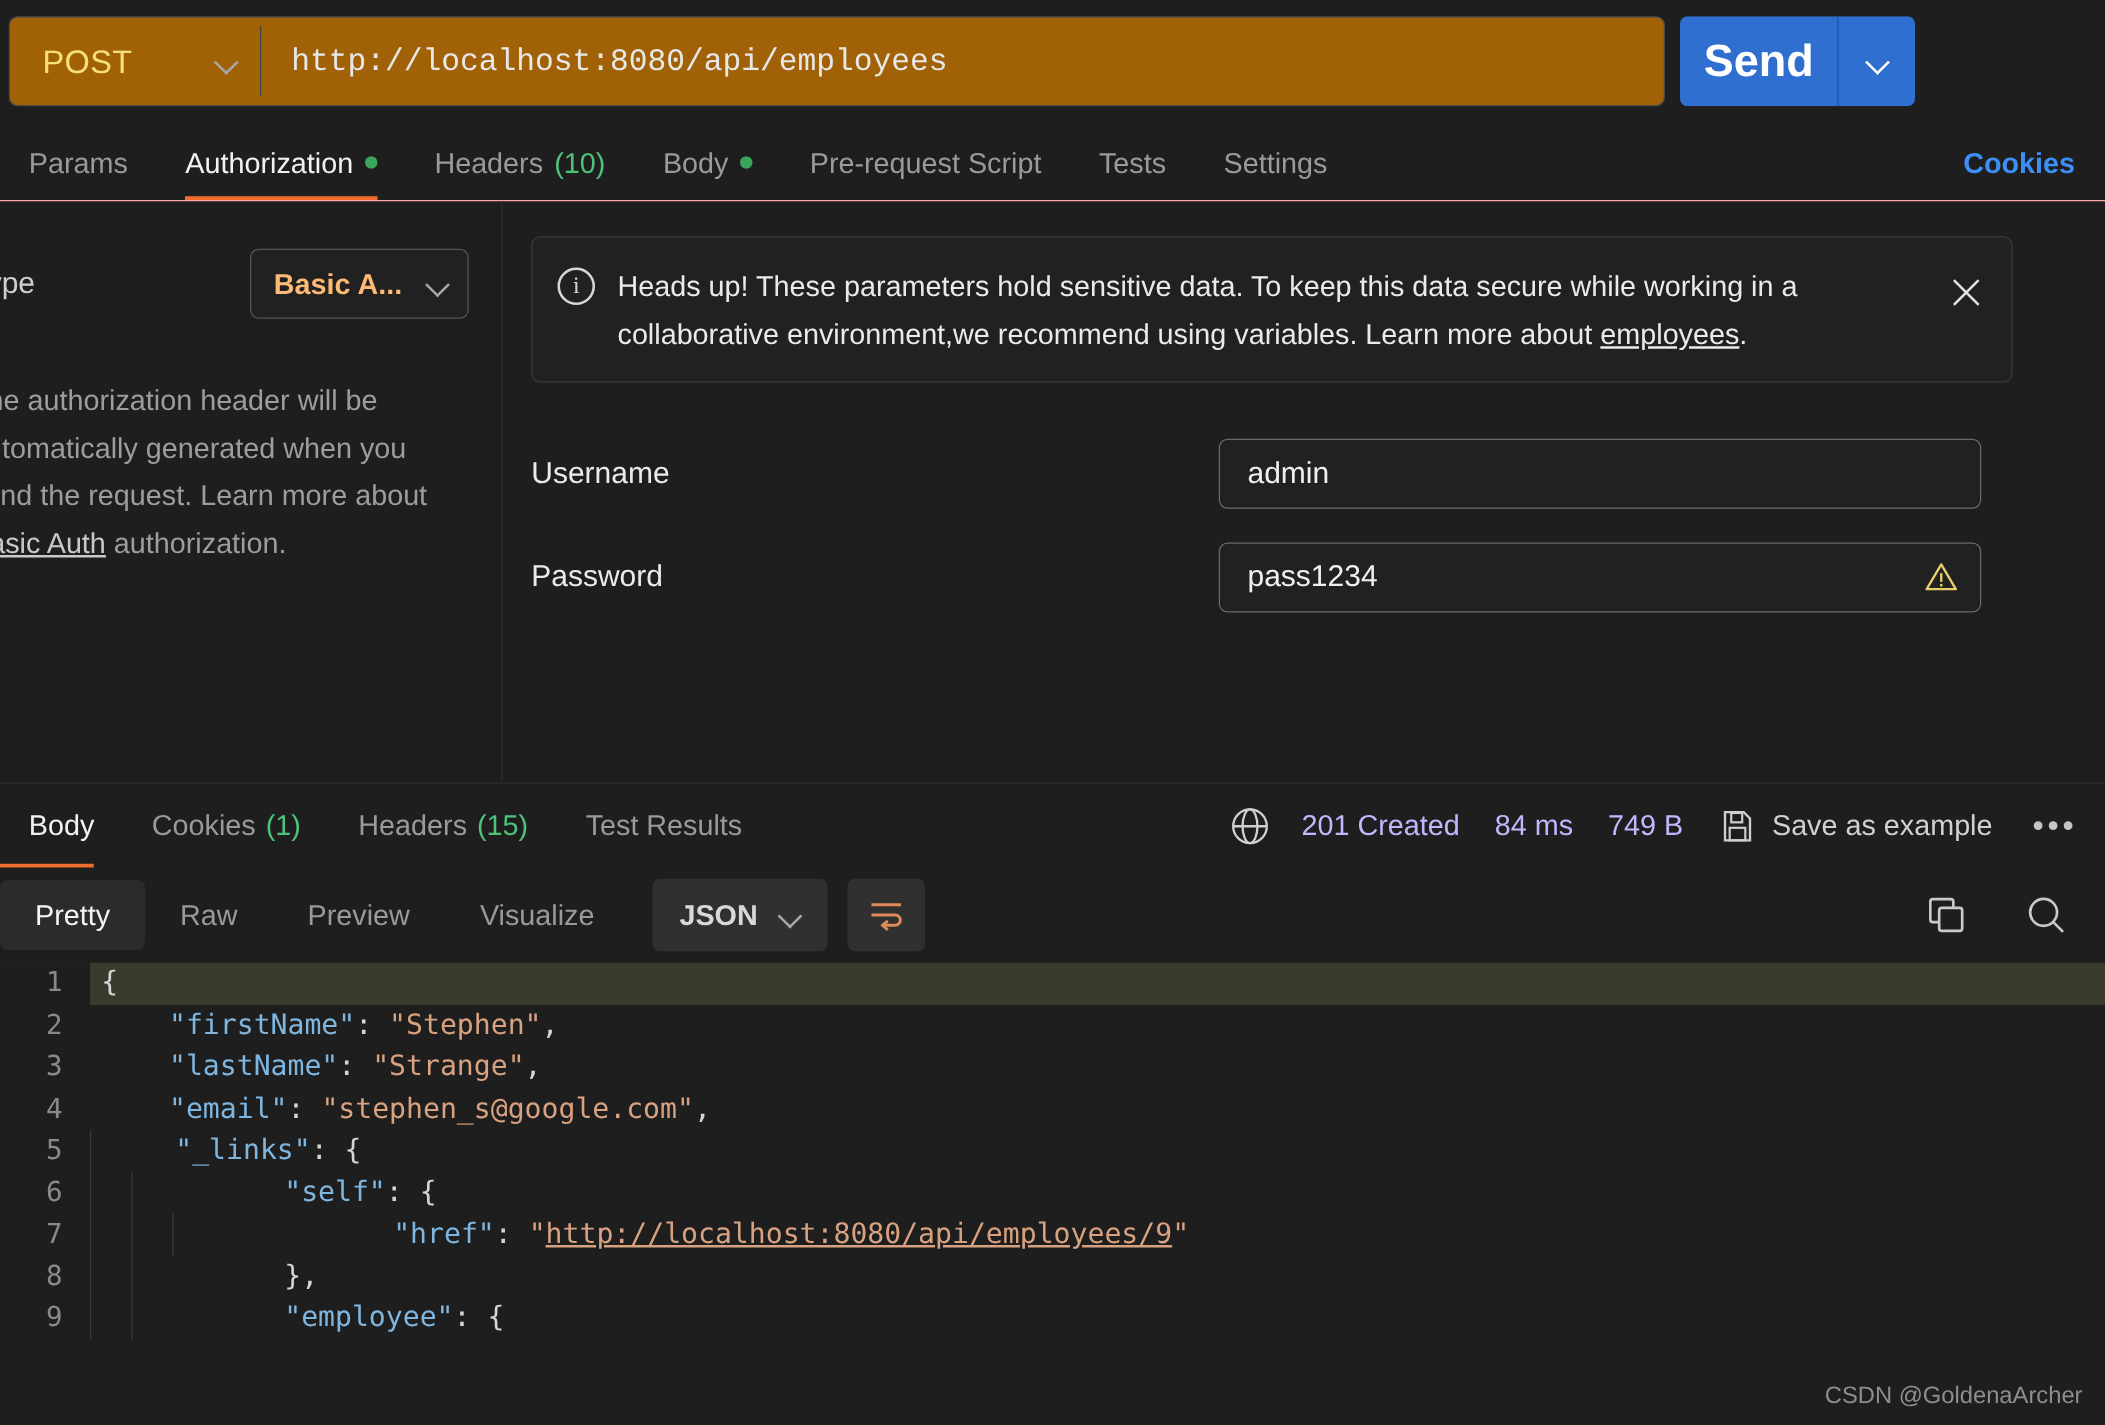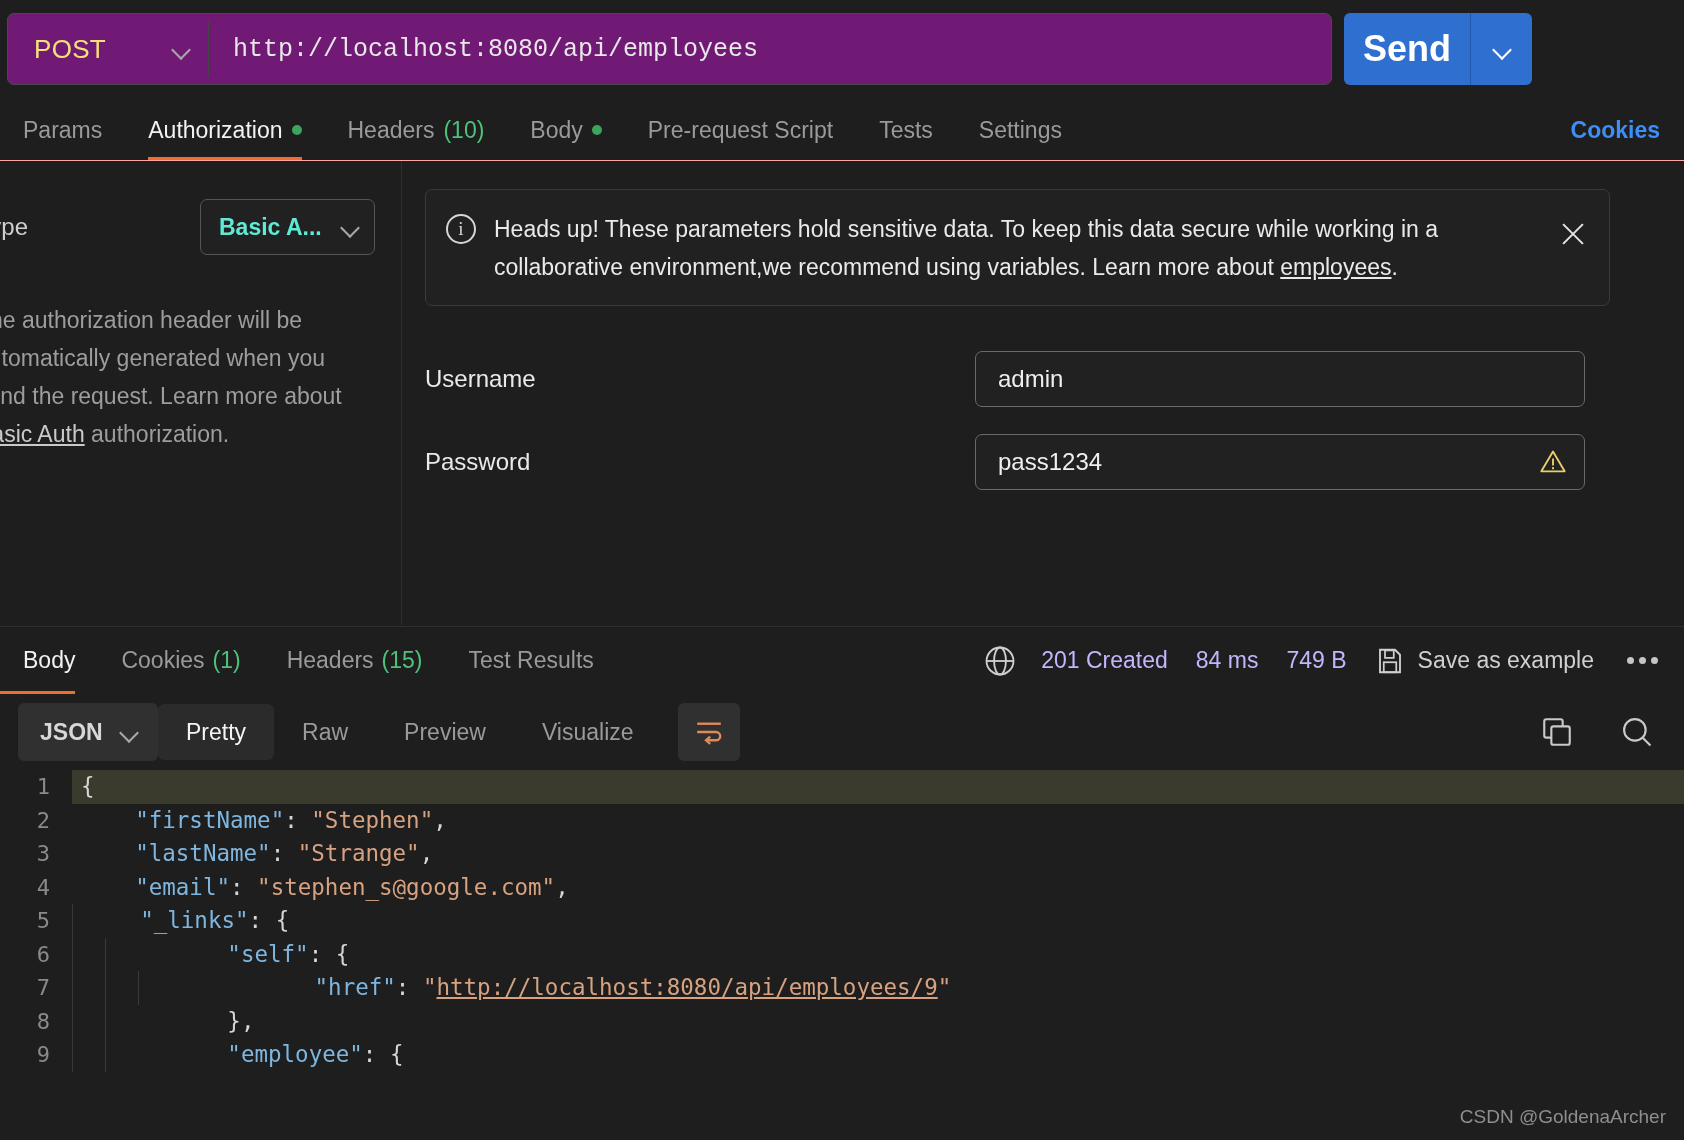--- a/index.html
+++ b/index.html
@@ -11,21 +11,21 @@
   }
   body { position: relative; color: #d9d9d9; }
 
   
   #url-bar {
     position: absolute; left: 0; top: 0; width: 1684px; height: 98px;
     display: flex; align-items: center;
   }
   #method-url-group {
     position: absolute; left: 7px; top: 13px; width: 1325px; height: 72px;
-    border: 1px solid #4a4a4a; border-radius: 7px; background: #701a75;
+    border: 1px solid #4a4a4a; border-radius: 7px; background: #a16207;
     display: flex; align-items: center;
   }
   #method-select {
     width: 200px; height: 70px; display: flex; align-items: center;
     justify-content: space-between; padding: 0 17px 0 26px; cursor: pointer;
   }
   #method-label { color: #f5e07a; font-size: 26px; letter-spacing: .3px; }
   .chev {
     width: 20px; height: 20px; position: relative; flex: none;
   }
@@ -91,21 +91,21 @@
     position: absolute; left: 0; top: 0; width: 402px; height: 464px;
     border-right: 1px solid #2e2e2e; padding: 38px 26px 0 0;
   }
   #type-row { display: flex; align-items: center; justify-content: space-between; }
   #type-label { color: #cfcfcf; font-size: 24px; margin-left: -24px; }
   #type-select {
     width: 175px; height: 56px; border: 1px solid #555; border-radius: 7px;
     display: flex; align-items: center; justify-content: space-between;
     padding: 0 14px 0 18px; cursor: pointer; background: #212121;
   }
-  #type-select-value { color: #5eead4; font-size: 23px; font-weight: bold; text-align: center; }
+  #type-select-value { color: #fdba74; font-size: 23px; font-weight: bold; text-align: center; }
   #auth-desc {
     margin-top: 46px; margin-left: -24px;
     color: #9d9d9d; font-size: 23px; line-height: 38px; max-width: 400px;
   }
   #auth-desc a { color: #c9c9c9; text-decoration: underline; cursor: pointer; }
 
   #auth-right {
     position: absolute; left: 403px; top: 0; right: 0; height: 464px;
   }
   #sensitive-banner {
@@ -367,37 +367,37 @@
     </div>
     <div id="resp-more">
       <span></span>
       <span></span>
       <span></span>
     </div>
   </div>
 </div>
 
 <div id="format-bar">
+  <div id="format-tabs">
+    <div class="ftab active">
+      <span>Pretty</span>
+    </div>
+    <div class="ftab">
+      <span>Raw</span>
+    </div>
+    <div class="ftab">
+      <span>Preview</span>
+    </div>
+    <div class="ftab">
+      <span>Visualize</span>
+    </div>
+  </div>
   <div id="json-select">
     <span id="json-select-value">JSON</span>
     <span class="chev"></span>
-  </div>
-  <div id="format-tabs">
-    <div class="ftab active">
-      <span>Pretty</span>
-    </div>
-    <div class="ftab">
-      <span>Raw</span>
-    </div>
-    <div class="ftab">
-      <span>Preview</span>
-    </div>
-    <div class="ftab">
-      <span>Visualize</span>
-    </div>
   </div>
   <div id="wrap-button">
     <svg width="30" height="26" viewBox="0 0 24 22">
       <line x1="2" y1="4" x2="22" y2="4" stroke="#e08a5a" stroke-width="2"></line>
       <path d="M2 11 h16 a3.5 3.5 0 0 1 0 7 h-7" fill="none" stroke="#e08a5a" stroke-width="2"></path>
       <path d="M13 15 l-3.5 3 3.5 3" fill="none" stroke="#e08a5a" stroke-width="2"></path>
     </svg>
   </div>
   <div id="format-right">
     <svg id="copy-icon" viewBox="0 0 24 24">

